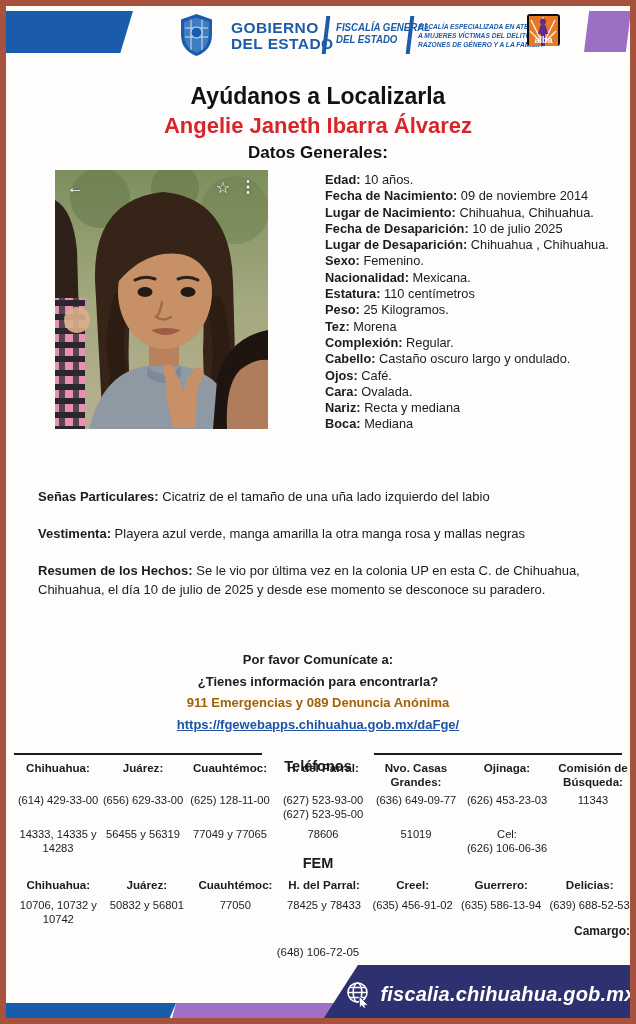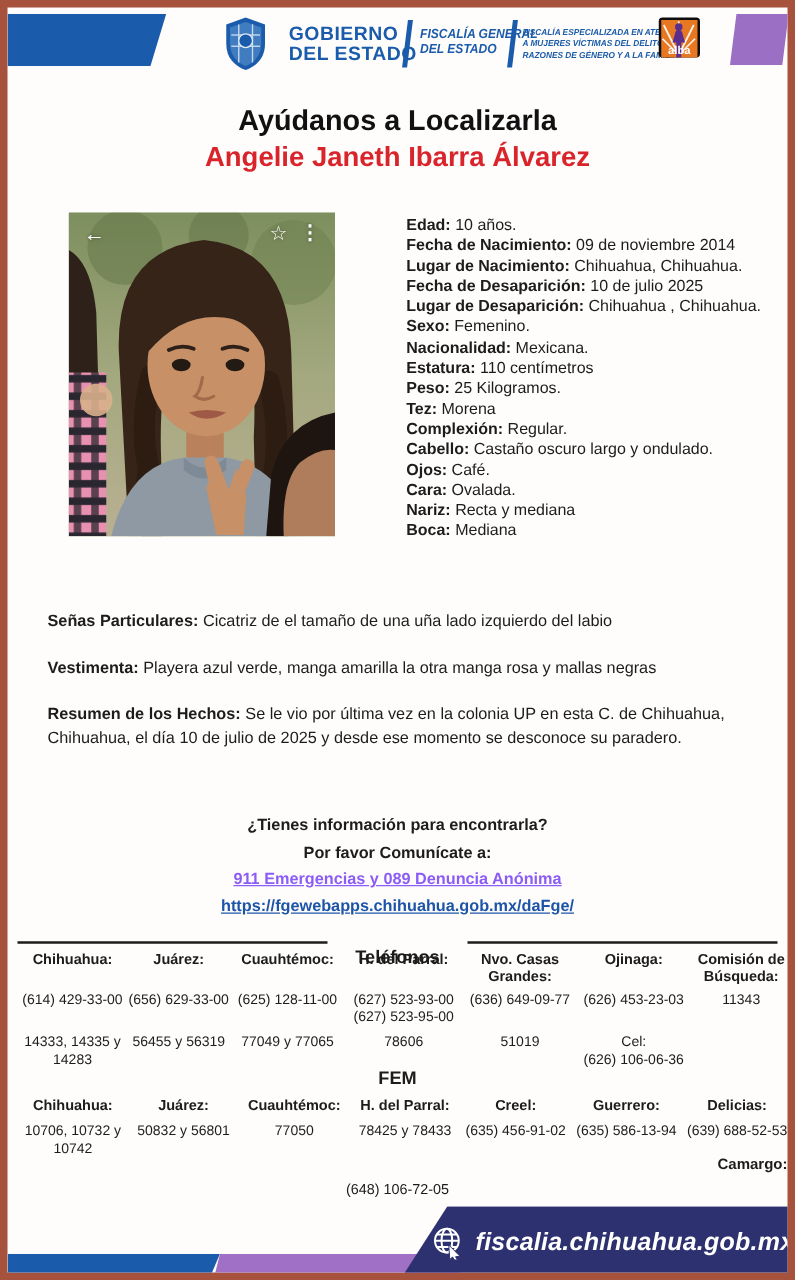--- a/index.html
+++ b/index.html
@@ -50,21 +50,21 @@
     font-size:12.8px; line-height:16.3px; }
   .datos b { font-weight:bold; }
   
   .paras { position:absolute; left:32px; top:481px; width:572px;
     font-size:13px; line-height:19px; }
   .paras .para { margin-bottom:18px; }
   .paras b { font-weight:bold; }
   
   .contact { position:absolute; left:0; right:0; top:643px; text-align:center;
     font-size:13px; font-weight:bold; line-height:21.5px; }
-  .contact .red { color:#8b5cf6;text-decoration:underline; }
+  .contact .red { color:#a16207; }
   .contact .link { color:#1c54a8; text-decoration:underline; cursor:pointer; }
   
   .tel-head { position:absolute; left:8px; right:8px; top:727px; display:flex;
     align-items:center; gap:22px; }
   .tel-head .rule { flex:1; height:2px; background:#1c1c1c; }
   .tel-head .lbl { font-weight:bold; font-size:14.5px;margin-top:25px; }
   .grid7 { position:absolute; left:8px; width:620px; display:grid;
     grid-template-columns:88px 82px 92px 94px 92px 90px 82px; column-gap:0;
     text-align:center; }
   .grid7.fem-grid { grid-template-columns:repeat(7,1fr); }
@@ -133,20 +133,21 @@
         <line x1="16" y1="30" x2="29" y2="17"></line>
       </g>
       <path d="M16 10 C18 10 19 11.5 19 13 L21 20 L18 20 L18 33 L14 33 L14 20 L11 20 L13 13 C13 11.5 14 10 16 10 Z" fill="#5b2d8e"></path>
       <circle cx="16" cy="7.5" r="3" fill="#5b2d8e"></circle>
     </svg>
     <div class="alba-label">alba</div>
   </div>
 
   <div class="title-main">Ayúdanos a Localizarla</div>
   <div class="title-name">Angelie Janeth Ibarra Álvarez</div>
+  <div class="title-section">Datos Generales:</div>
 
   <div class="photo">
     <svg width="213" height="259" viewBox="0 0 213 259">
       <defs>
         <linearGradient id="bg" x1="0" y1="0" x2="0" y2="1">
           <stop offset="0" stop-color="#7d8f5e"></stop>
             <stop offset=".5" stop-color="#a3a87e"></stop>
           <stop offset="1" stop-color="#b9b092"></stop>
         </linearGradient>
         <pattern id="plaid" width="14" height="14" patternUnits="userSpaceOnUse">
@@ -217,22 +218,22 @@
     <div><b>Boca:</b> <span>Mediana</span></div>
   </div>
 
   <div class="paras">
     <div class="para"><b>Señas Particulares:</b> <span>Cicatriz de el tamaño de una uña lado izquierdo del labio</span></div>
     <div class="para"><b>Vestimenta:</b>  <span>Playera azul verde, manga amarilla la otra manga rosa y mallas negras</span></div>
     <div class="para"><b>Resumen de los Hechos:</b> <span>Se le vio por última vez en la colonia UP  en esta C. de  Chihuahua, Chihuahua, el día 10 de julio  de 2025 y desde ese momento se desconoce su paradero.</span></div>
   </div>
 
   <div class="contact">
+    <div>Por favor Comunícate a:</div>
     <div>¿Tienes información para encontrarla?</div>
-    <div>Por favor Comunícate a:</div>
     <div class="red">911 Emergencias y 089 Denuncia Anónima</div>
     <div class="link">https://fgewebapps.chihuahua.gob.mx/daFge/</div>
   </div>
 
   <div class="tel-head">
     <div class="rule"></div>
     <div class="lbl">Teléfonos</div>
     <div class="rule"></div>
   </div>
 

